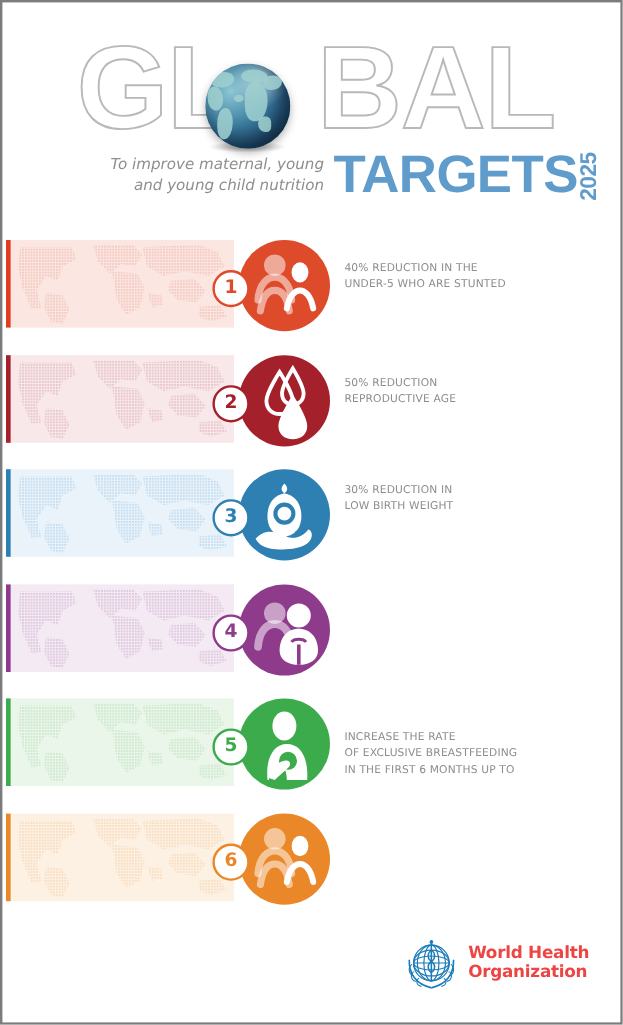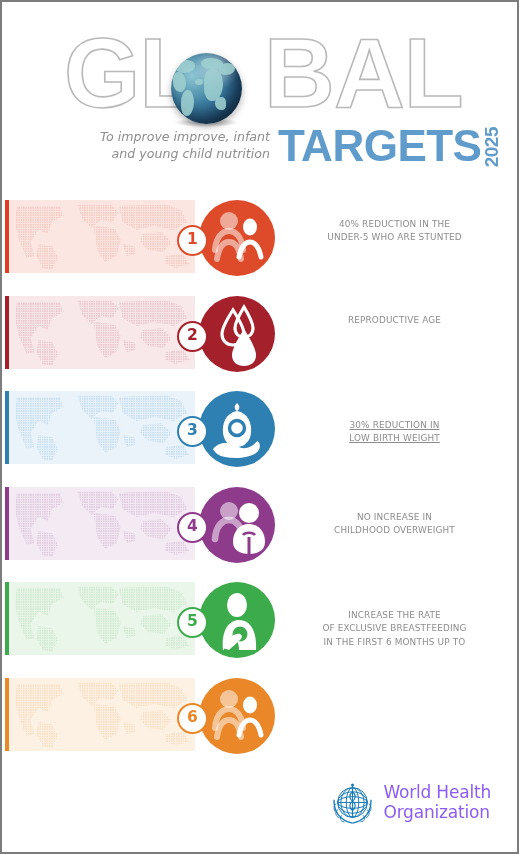--- a/index.html
+++ b/index.html
@@ -149,42 +149,41 @@
   .desc {
     position: absolute;
     left: 285px;
     width: 215px;
     font-size: 8.9px;
     line-height: 13.3px;
     letter-spacing: 0.15px;
     color: #8d8d8d;
     text-transform: uppercase;
     font-family: "DejaVu Sans", sans-serif;
-    text-align: center;
   }
 
   
   #footer {
     position: absolute;
     left: 0; bottom: 14px;
     width: 515px;
     height: 60px;
   }
   #who-logo {
     position: absolute;
     right: 26px; top: 2px;
     display: flex;
     align-items: center;
     gap: 8px;
   }
   #who-emblem { width: 45px; height: 45px; }
   #who-text {
-    color: #8b5cf6;
-    font-size: 17px;
-    font-weight: normal;
+    color: #ef4444;
+    font-size: 14px;
+    font-weight: bold;
     line-height: 1.12;
     font-family: "DejaVu Sans", sans-serif;
     letter-spacing: -0.2px;
   }
 </style>
 </head>
 <body>
 
 <div id="page">
 
@@ -205,21 +204,21 @@
       <div class="land" style="left:2px;  top:19px;  width:13px; height:20px; border-radius:40% 60% 45% 55%;"></div>
       <div class="land" style="left:10px; top:37px;  width:13px; height:26px; border-radius:50% 45% 55% 40%;"></div>
       <div class="land" style="left:30px; top:5px;   width:22px; height:11px; border-radius:45% 55% 40% 50%;"></div>
       <div class="land" style="left:33px; top:16px;  width:19px; height:32px; border-radius:40% 50% 58% 42%;"></div>
       <div class="land" style="left:48px; top:10px;  width:16px; height:12px; border-radius:50% 45% 55% 40%;"></div>
       <div class="land" style="left:44px; top:44px;  width:11px; height:13px; border-radius:55% 45% 40% 60%;"></div>
       <div class="land" style="left:24px; top:26px;  width:8px;  height:6px;  border-radius:50%;"></div>
     </div>
 
     <div id="tagline">
-      <div>To improve improve, infant</div>
+      <div>To improve maternal, young</div>
       <div>and young child nutrition</div>
     </div>
 
     <div id="targets-wrap">
       <div id="targets">TARGETS</div>
       <div id="year">2025</div>
     </div>
   </div>
 
   <div id="rows">
@@ -286,20 +285,21 @@
           </div>
         </div>
         <div class="bubble" style="background: rgb(164, 33, 44);"></div>
         <div class="icon-holder"><svg viewBox="0 0 76 76" width="76" height="76">
             <path d="M34 14 C34 14 23 31 23 38 C23 45 28 49 34 49 C40 49 45 45 45 38 C45 31 34 14 34 14 Z" fill="none" stroke="#ffffff" stroke-width="3.2"></path>
             <path d="M45 11 C45 11 36 26 36 32 C36 38 40 41 45 41 C50 41 54 38 54 32 C54 26 45 11 45 11 Z" fill="none" stroke="#ffffff" stroke-width="3.2"></path>
             <path d="M45 33 C45 33 33 51 33 59 C33 66 38 70 45 70 C52 70 57 66 57 59 C57 51 45 33 45 33 Z" fill="#ffffff"></path>
           </svg></div>
         <div class="numbadge" style="color: rgb(164, 33, 44); border: 2.5px solid rgb(164, 33, 44);">2</div>
         <div class="desc" style="top: 18.05px;">
+          <div>50% REDUCTION</div>
           <div>REPRODUCTIVE AGE</div>
         </div>
       </div>
       <div class="row" style="top: 389px;">
         <div class="band">
           <div class="band-stripe" style="background: rgb(46, 127, 178);"></div>
           <div class="band-bg" style="background: rgb(234, 243, 250);">
             <svg viewBox="0 0 190 73" class="band-map" preserveAspectRatio="none">
               <defs>
                 <pattern id="dotsc3dcf0" width="2.4" height="2.4" patternUnits="userSpaceOnUse">
@@ -322,21 +322,21 @@
         </div>
         <div class="bubble" style="background: rgb(46, 127, 178);"></div>
         <div class="icon-holder"><svg viewBox="0 0 76 76" width="76" height="76">
             <path d="M38 12 C34 16 36 19 38 20 C40 19 42 16 38 12 Z" fill="#ffffff"></path>
             <path d="M38 20 C27 22 23 32 24 42 C25 51 31 56 38 56 C45 56 51 51 52 42 C53 32 49 22 38 20 Z" fill="#ffffff"></path>
             <circle cx="38" cy="37" r="7.5" fill="none" stroke="#2e7fb2" stroke-width="3.4"></circle>
             <path d="M14 58 C22 49 32 52 40 56 C46 59 54 56 58 50 C62 52 62 58 57 62 C50 67 36 68 26 66 C20 65 16 62 14 58 Z" fill="#ffffff"></path>
             <path d="M47 53 C51 50 55 49 58 50" fill="none" stroke="#2e7fb2" stroke-width="1.6"></path>
           </svg></div>
         <div class="numbadge" style="color: rgb(46, 127, 178); border: 2.5px solid rgb(46, 127, 178);">3</div>
-        <div class="desc" style="top: 28px; text-decoration: underline;">
+        <div class="desc" style="top: 12px;">
           <div>30% REDUCTION IN</div>
           <div>LOW BIRTH WEIGHT</div>
         </div>
       </div>
       <div class="row" style="top: 484.5px;">
         <div class="band">
           <div class="band-stripe" style="background: rgb(142, 59, 140);"></div>
           <div class="band-bg" style="background: rgb(244, 234, 243);">
             <svg viewBox="0 0 190 73" class="band-map" preserveAspectRatio="none">
               <defs>
@@ -361,24 +361,20 @@
         <div class="bubble" style="background: rgb(142, 59, 140);"></div>
         <div class="icon-holder"><svg viewBox="0 0 76 76" width="76" height="76">
             <circle cx="30" cy="24" r="9" fill="rgba(255,255,255,0.52)"></circle>
             <path d="M16 52 C17 38 24 33 30 33 C36 33 43 38 44 52" fill="none" stroke="rgba(255,255,255,0.52)" stroke-width="6.5" stroke-linecap="round"></path>
             <circle cx="50" cy="26" r="10" fill="#ffffff"></circle>
             <path d="M50 37 C40 37 34 45 34 55 C34 63 41 67 50 67 C59 67 66 63 66 55 C66 45 60 37 50 37 Z" fill="#ffffff"></path>
             <path d="M44 48 C46 45 54 45 56 48" fill="none" stroke="#8e3b8c" stroke-width="2.6"></path>
             <line x1="50" y1="50" x2="50" y2="67" stroke="#8e3b8c" stroke-width="3"></line>
           </svg></div>
         <div class="numbadge" style="color: rgb(142, 59, 140); border: 2.5px solid rgb(142, 59, 140);">4</div>
-        <div class="desc" style="top: 24.7px;">
-          <div>NO INCREASE IN</div>
-          <div>CHILDHOOD OVERWEIGHT</div>
-        </div>
       </div>
       <div class="row" style="top: 580px;">
         <div class="band">
           <div class="band-stripe" style="background: rgb(60, 171, 75);"></div>
           <div class="band-bg" style="background: rgb(234, 246, 234);">
             <svg viewBox="0 0 190 73" class="band-map" preserveAspectRatio="none">
               <defs>
                 <pattern id="dotscce8cd" width="2.4" height="2.4" patternUnits="userSpaceOnUse">
                   <rect width="1.5" height="1.5" fill="#cce8cd"></rect>
                 </pattern>

